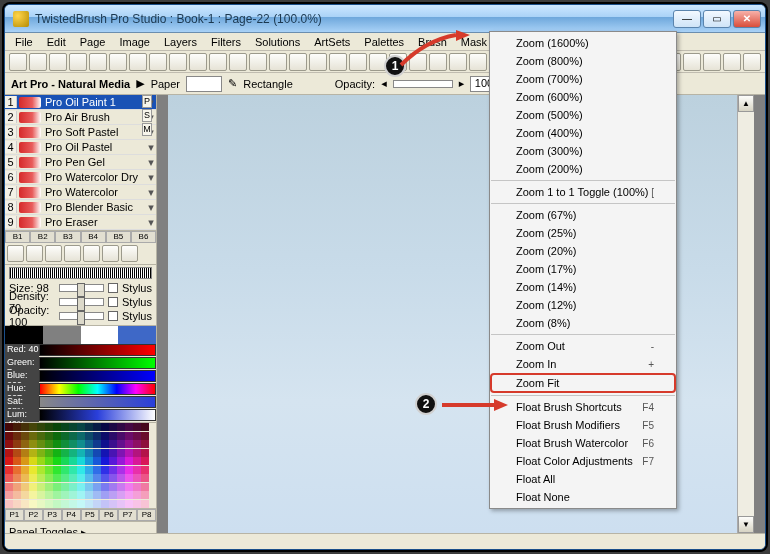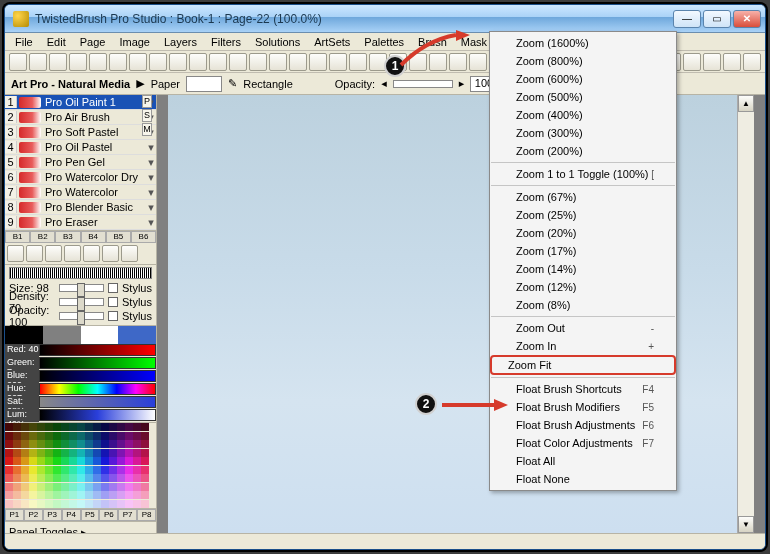--- a/index.html
+++ b/index.html
@@ -73,21 +73,21 @@
 
 .canvas-wrap{position:absolute;top:90px;left:152px;right:0;bottom:16px;background:#808080}
 .canvas{position:absolute;top:0;left:11px;right:28px;bottom:0;background:linear-gradient(180deg,#bcd1de 0%,#c8dbe9 40%,#d5e4f0 70%,#cddff0 100%)}
 .vscroll{position:absolute;right:11px;top:0;width:17px;bottom:0;background:#e8e6da;border-left:1px solid #aaa}
 .vscroll .btn{height:17px;background:linear-gradient(#fdfdfb,#d7d4c4);border:1px solid #999;display:flex;align-items:center;justify-content:center;font-size:8px}
 .vscroll .track{position:absolute;top:17px;bottom:17px;left:0;right:0;background:#efede2}
 
 
 .menu{position:absolute;top:26px;right:88px;width:188px;background:#f4f4f4;border:1px solid #8a8a8a;box-shadow:2px 2px 4px rgba(0,0,0,.3);padding:2px 0;z-index:50}
 .menu .mi{height:18px;display:flex;align-items:center;padding:0 22px 0 26px}
-.menu .mi.hl{border:2px solid #d63a2b;border-radius:4px;padding:0 20px 0 16px;height:20px}
+.menu .mi.hl{border:2px solid #d63a2b;border-radius:4px;padding:0 20px 0 24px;height:20px}
 .menu .mi .sc{margin-left:auto;color:#555;font-size:10px}
 .menu hr{border:none;border-top:1px solid #c5c5c5;margin:2px 1px}
 
 
 .ann{position:absolute;z-index:60;pointer-events:none}
 .badge{width:22px;height:22px;border-radius:50%;background:#111;color:#fff;border:2px solid #d0d0d0;display:flex;align-items:center;justify-content:center;font-size:12px;font-weight:bold}
 svg.arrow path{stroke:#d63a2b;stroke-width:4;fill:none}
 svg.arrow polygon{fill:#d63a2b}
 
 .statusbar{position:absolute;bottom:0;left:0;right:0;height:16px;background:#ece9d8;border-top:1px solid #b7b4a5}
@@ -519,20 +519,23 @@
   <div class="statusbar"></div>
 
   <div class="menu" id="viewmenu">
       <div class="mi">
         <span>Zoom (1600%)</span>
       </div>
       <div class="mi">
         <span>Zoom (800%)</span>
       </div>
       <div class="mi">
+        <span>Zoom (700%)</span>
+      </div>
+      <div class="mi">
         <span>Zoom (600%)</span>
       </div>
       <div class="mi">
         <span>Zoom (500%)</span>
       </div>
       <div class="mi">
         <span>Zoom (400%)</span>
       </div>
       <div class="mi">
         <span>Zoom (300%)</span>
@@ -582,21 +585,21 @@
       <hr>
       <div class="mi">
         <span>Float Brush Shortcuts</span>
         <span class="sc">F4</span>
       </div>
       <div class="mi">
         <span>Float Brush Modifiers</span>
         <span class="sc">F5</span>
       </div>
       <div class="mi">
-        <span>Float Brush Adjustments</span>
+        <span>Float Brush Watercolor</span>
         <span class="sc">F6</span>
       </div>
       <div class="mi">
         <span>Float Color Adjustments</span>
         <span class="sc">F7</span>
       </div>
       <div class="mi">
         <span>Float All</span>
       </div>
       <div class="mi">

